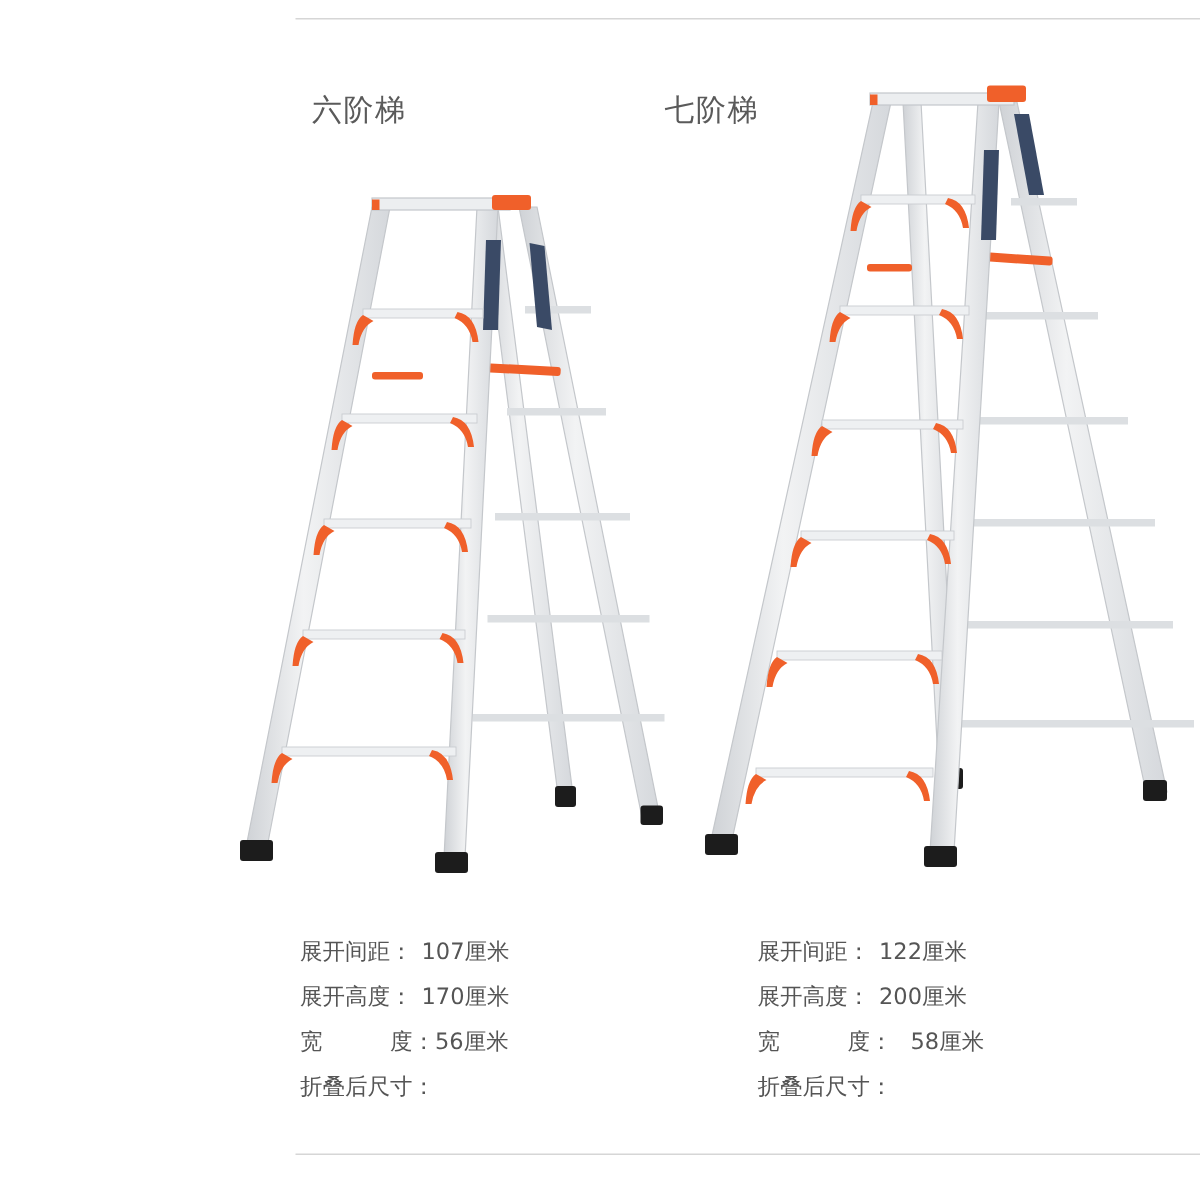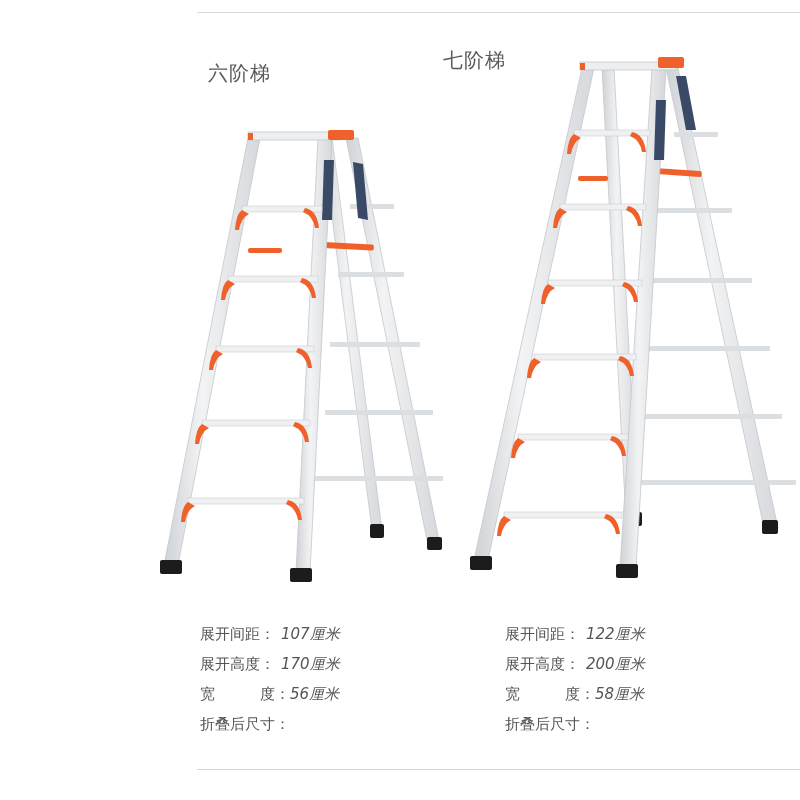--- a/index.html
+++ b/index.html
@@ -26,39 +26,39 @@
   .divider.bottom { top: 769px; }
 
   .title {
     position: absolute;
     font-size: 20px;
     color: #5a5a5a;
     letter-spacing: 1px;
     line-height: 24px;
   }
   .title.left { left: 208px; top: 61px; }
-  .title.right { left: 443px; top: 48px; }
+  .title.right { left: 443px; top: 61px; }
 
   .ladder {
     position: absolute;
   }
   .ladder.left { left: 150px; top: 120px; width: 300px; height: 470px; }
   .ladder.right { left: 460px; top: 50px; width: 340px; height: 540px; }
 
   .specs {
     position: absolute;
     font-size: 15px;
     color: #555555;
     line-height: 30px;
   }
   .specs.left { left: 200px; top: 619px; }
   .specs.right { left: 505px; top: 619px; }
   .spec-row { display: flex; white-space: nowrap; align-items: center; }
   .spec-label { display: inline-block; }
-  .spec-value { display: inline-block; margin-left: 6px; font-style: italic; }
+  .spec-value { display: inline-block; margin-left: 6px; }
   .gap { display: inline-block; width: 45px; }
 </style>
 </head>
 <body>
 
 <div class="divider top"></div>
 
 <div class="title left">六阶梯</div>
 <div class="title right">七阶梯</div>
 
@@ -222,20 +222,20 @@
       <span class="spec-value">122厘米</span>
   </div>
   <div class="spec-row">
     <span class="spec-label">展开高度：</span>
       <span class="spec-value">200厘米</span>
   </div>
   <div class="spec-row">
     <span class="spec-label">宽</span>
       <span class="gap"></span>
       <span class="spec-label">度：</span>
-      <span class="spec-value" style="margin-left:0">58厘米</span>
+      <span class="spec-value" style="margin-left:12px">58厘米</span>
   </div>
   <div class="spec-row">
     <span class="spec-label">折叠后尺寸：</span>
   </div>
 </div>
 
 <div class="divider bottom"></div>
 
 </body></html>

